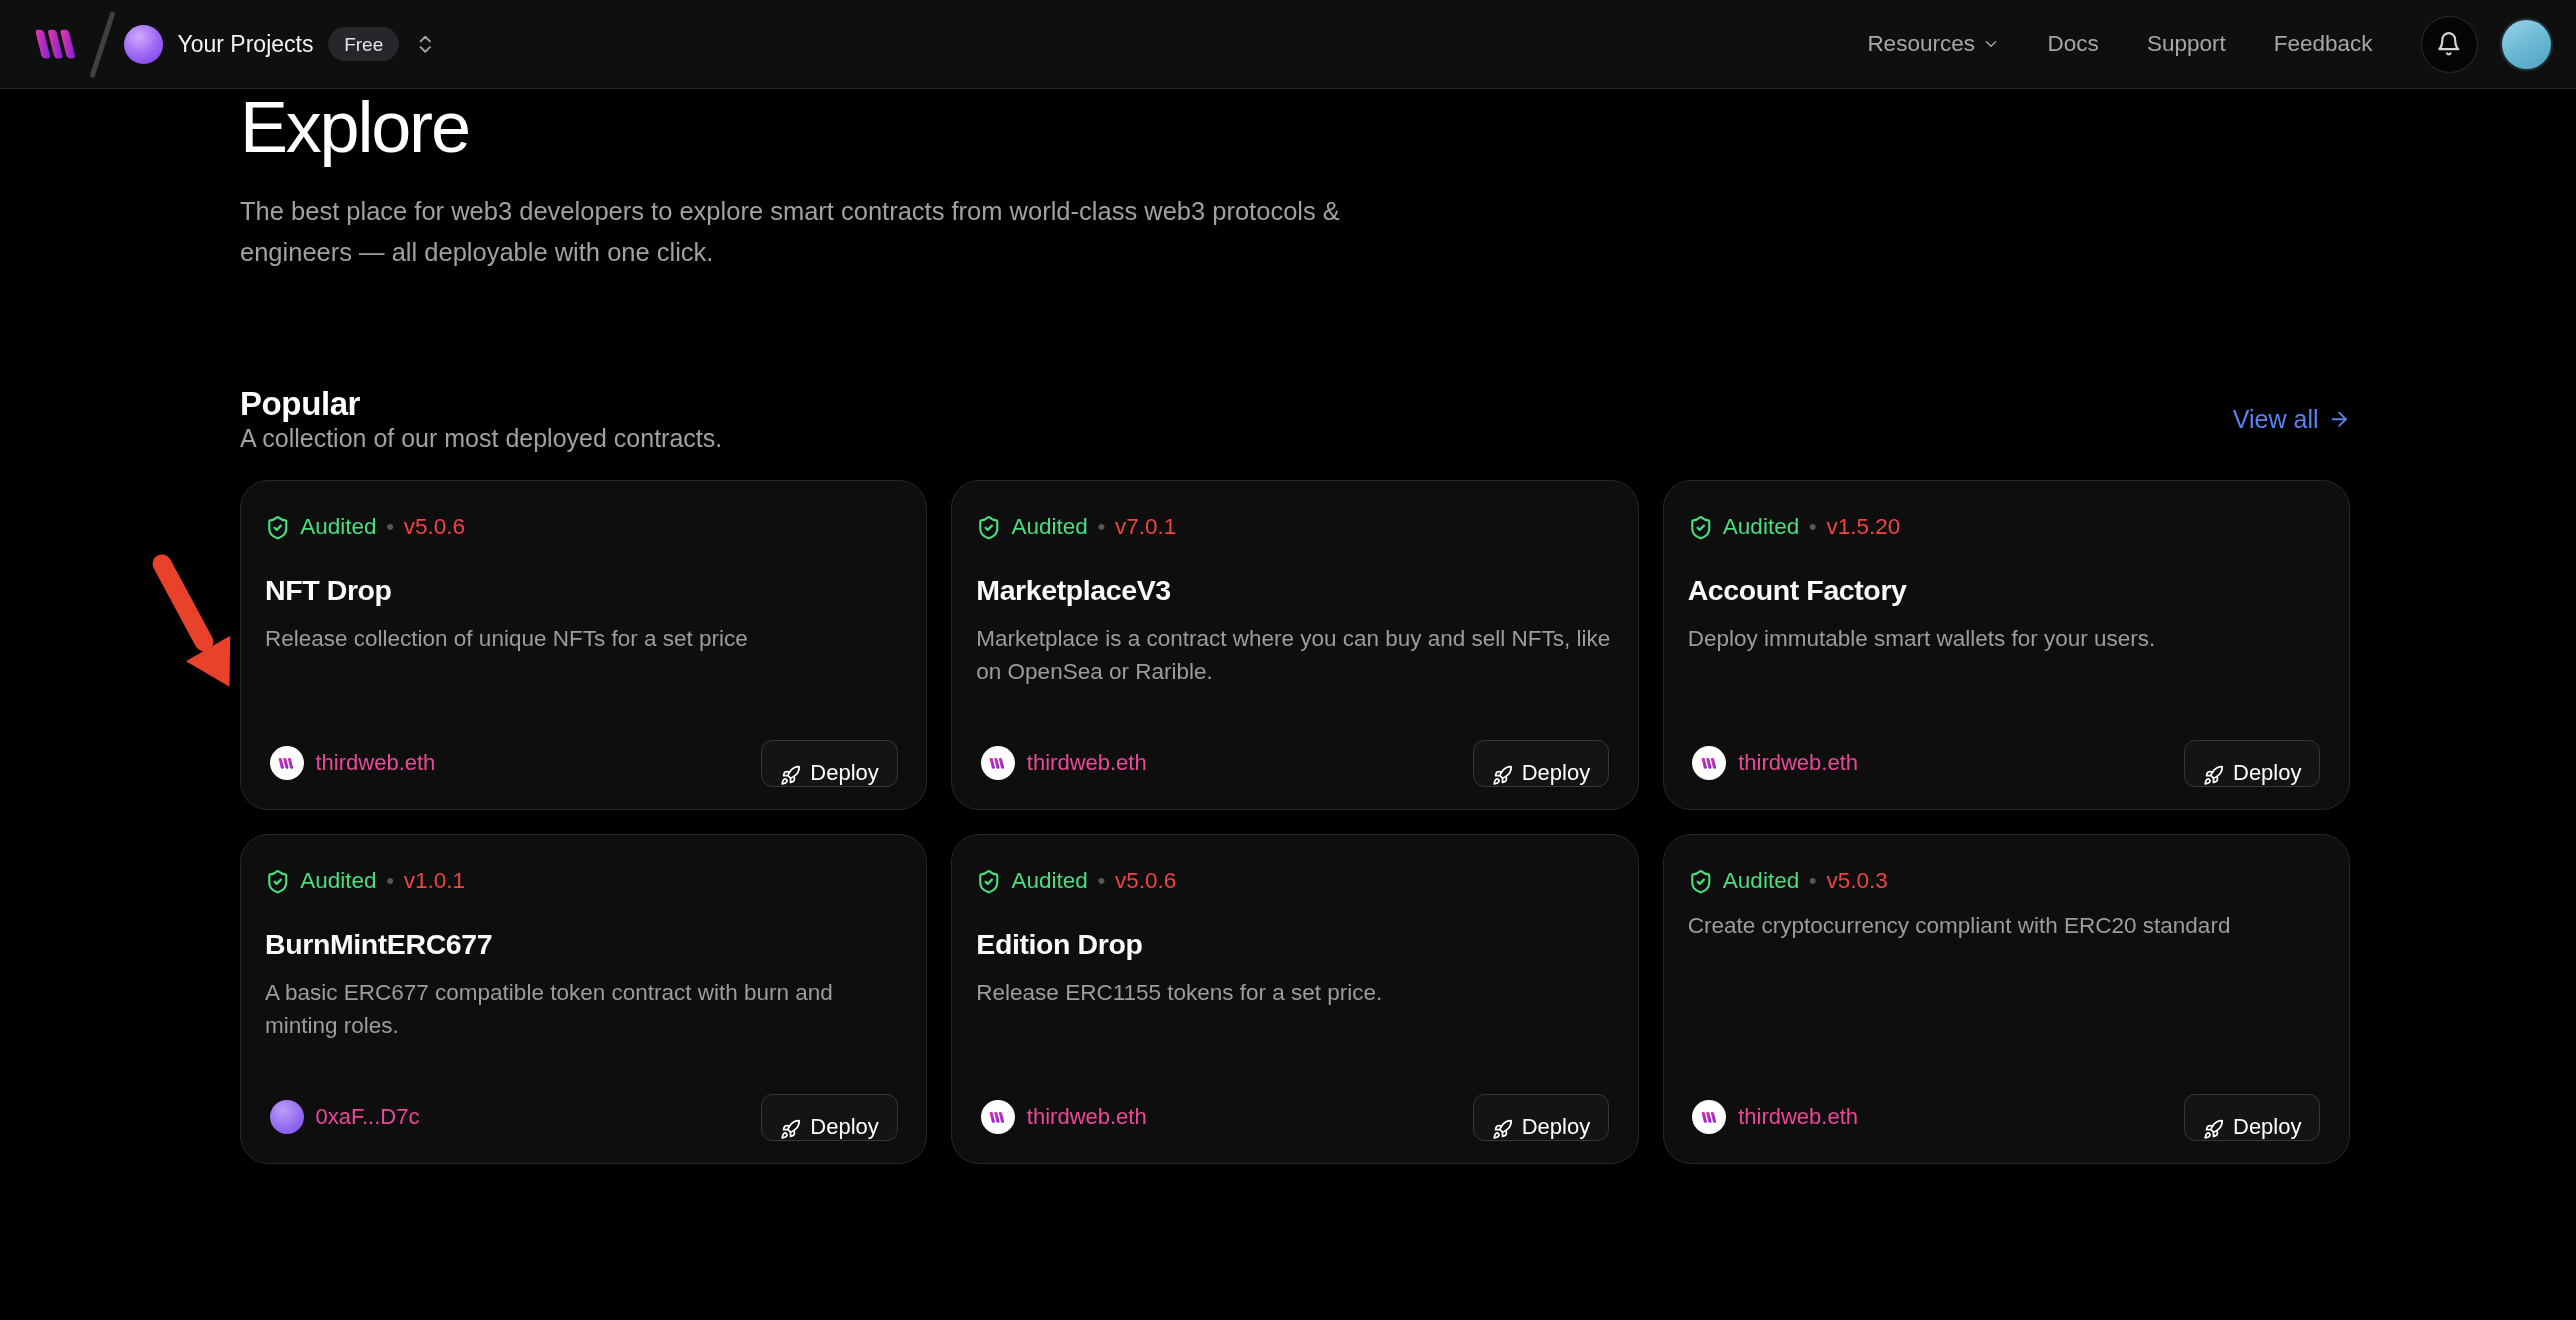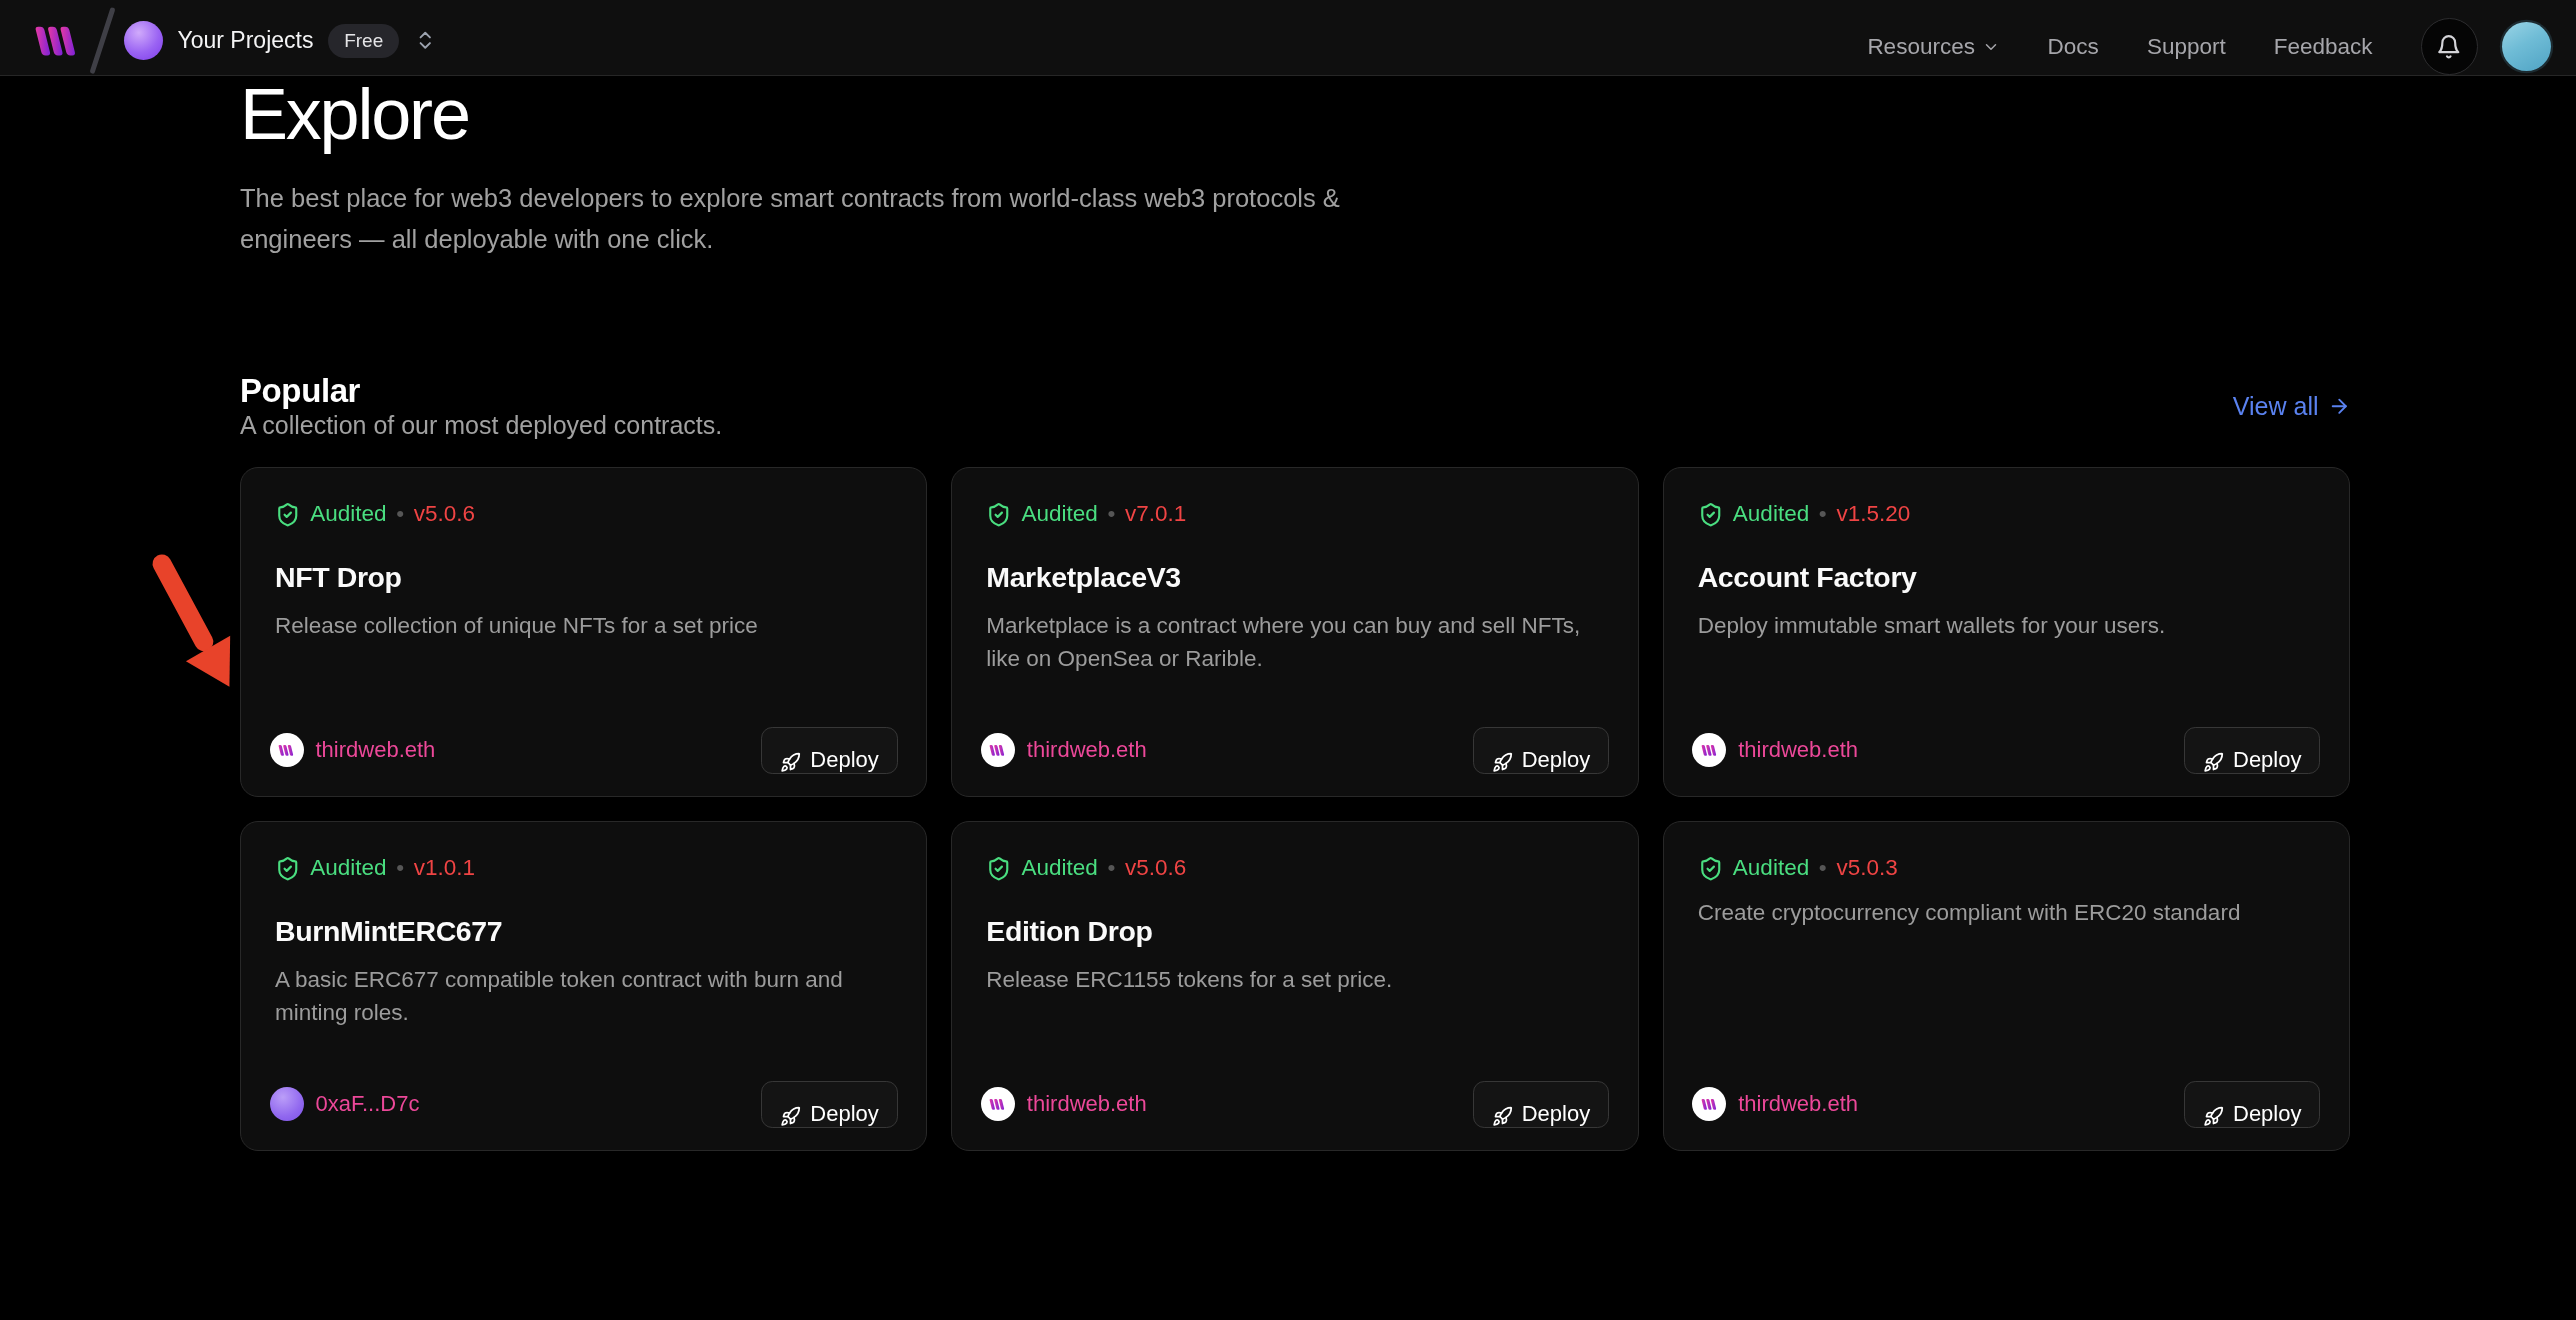--- a/index.html
+++ b/index.html
@@ -1,21 +1,21 @@
 <!DOCTYPE html>
 <html style="font-size:12px"><head>
 <meta charset="utf-8">
 <style>
   * { margin: 0; padding: 0; box-sizing: border-box; }
   html, body { width: 2576px; height: 1321px; background: #000; overflow: hidden;
     font-family: "Liberation Sans", "DejaVu Sans", sans-serif; }
 
   
-  .navbar { position: relative; height: 76px; background: #0f0f0f;
-    border-bottom: 1.5px solid #262626; display: flex; align-items: flex-end;
+  .navbar { position: relative; height: 89px; background: #0f0f0f;
+    border-bottom: 1.5px solid #262626; display: flex; align-items: center;
     justify-content: space-between; padding: 0 25.5px 0 34px; }
   .nav-left { display: flex; align-items: center; gap: 19.5px; }
   .logo-mark { display: block; }
   .slash-sep { width: 4.5px; height: 69px; background: #3f3f46; border-radius: 2.2px;
     transform: rotate(18deg); }
   .project-group { display: flex; align-items: center; gap: 15px; }
   .project-avatar { width: 39px; height: 39px; border-radius: 50%;
     background: radial-gradient(circle at 38% 30%, #d0aafb 0%, #9a63f3 55%, #7e3cea 100%); }
   .project-name { font-size: 23px; color: #f4f4f5; font-weight: 500; }
   .plan-badge { font-size: 19px; color: #e4e4e7; background: #26262b;
@@ -43,21 +43,21 @@
     justify-content: space-between; }
   .section-title { font-size: 33px; font-weight: 700; color: #fff; letter-spacing: -0.4px; }
   .section-desc { margin-top: 1px; font-size: 25px; color: #a1a1a1; }
   .view-all { display: flex; align-items: center; gap: 9px; font-size: 25px;
     color: #5a82f0; cursor: pointer; justify-content: space-between; }
 
   
   .grid { margin-top: 27px; display: grid; grid-template-columns: repeat(3, 1fr);
     gap: 24px; }
   .card { position: relative; height: 330px; background: #0e0e0e;
-    border: 1.5px solid #282828; border-radius: 18px; padding: 33px 34px; cursor: pointer; }
+    border: 1.5px solid #282828; border-radius: 28px; padding: 33px 24px; cursor: pointer; }
   .badge-row { display: flex; align-items: center; gap: 9.7px; }
   .shield { color: #4ade80; display: flex; }
   .audited { font-size: 22.5px; color: #4ade80; font-weight: 500; }
   .dot-sep { font-size: 22.5px; color: #565656; }
   .version { font-size: 22.5px; color: #ef4444; }
   .card-title { margin-top: 34px; font-size: 28.5px; font-weight: 700; color: #fafafa;
     letter-spacing: -0.4px; }
   .card-desc { margin-top: 15px; font-size: 22.5px; color: #9c9c9c; line-height: 1.47; }
   .card-footer { position: absolute; left: 28.5px; right: 28.5px; bottom: 22.5px;
     display: flex; align-items: center; justify-content: space-between; }

